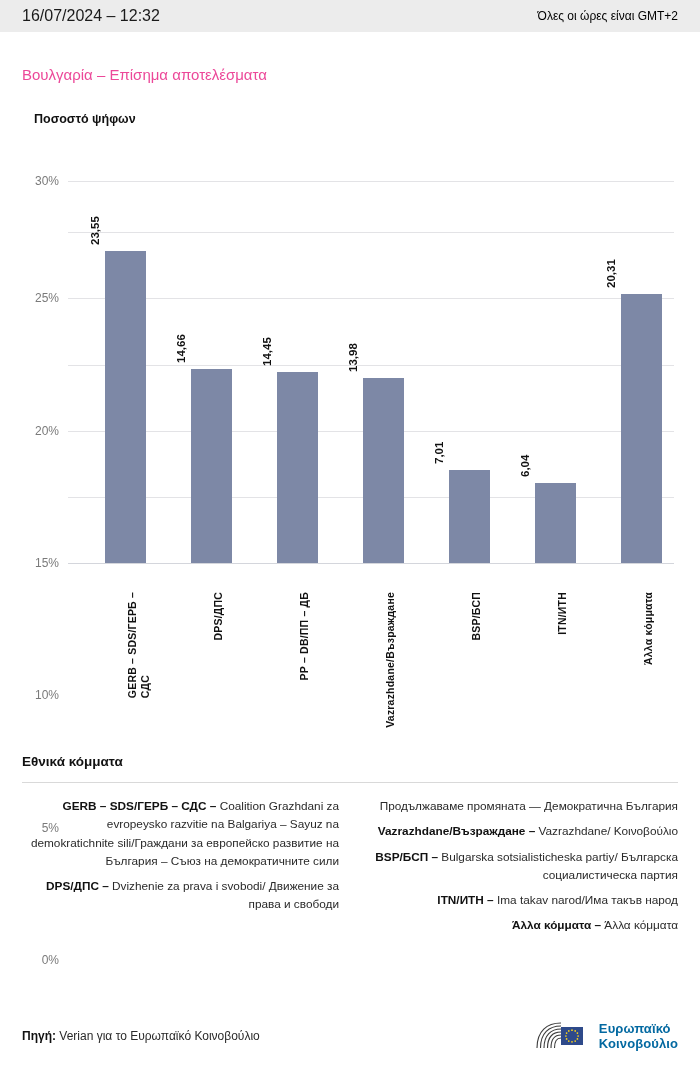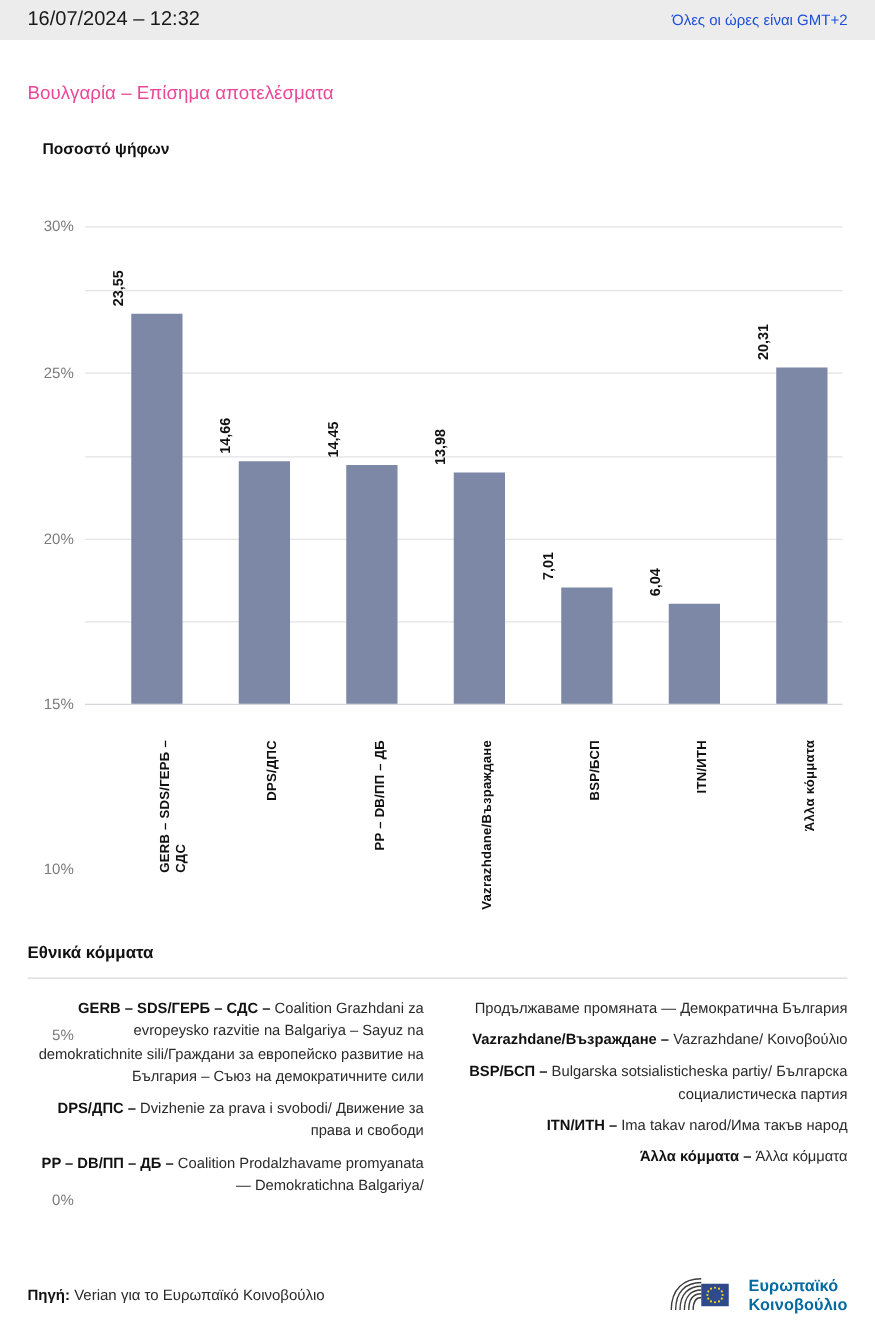--- a/index.html
+++ b/index.html
@@ -16,21 +16,21 @@
     height: 32px;
     background: #ececec;
     display: flex;
     align-items: center;
     justify-content: space-between;
     padding: 0 22px;
     gap: 21px;
   }
   .topbar-tz {
     font-size: 12px;
-    color: #1d4ed8;
+    color: #000000;
   }
 
   
   .titles { padding: 20px 22px 0 22px; }
   .title-main {
     font-size: 15.5px;
     font-weight: bold;
     color: #111111;
     letter-spacing: 0.1px;
   }
@@ -291,21 +291,20 @@
     </div>
 </div>
 
 <div class="legend-section">
   <div class="legend-title">Εθνικά κόμματα</div>
   <div class="legend-rule"></div>
   <div class="legend-cols">
     <div class="legend-col" id="legend-left">
         <div class="legend-entry"><b>GERB – SDS/ГЕРБ – СДС – </b><span>Coalition Grazhdani za evropeysko razvitie na Balgariya – Sayuz na demokratichnite sili/Граждани за европейско развитие на България – Съюз на демократичните сили</span></div>
         <div class="legend-entry"><b>DPS/ДПС – </b><span>Dvizhenie za prava i svobodi/ Движение за права и свободи</span></div>
-        <div class="legend-entry"><b>PP – DB/ПП – ДБ – </b><span>Coalition Prodalzhavame promyanata — Demokratichna Balgariya/</span></div>
       </div>
     <div class="legend-col" id="legend-right">
         <div class="legend-cont">Продължаваме промяната — Демократична България</div>
         <div class="legend-entry"><b>Vazrazhdane/Възраждане – </b><span>Vazrazhdane/ Κοινοβούλιο</span></div>
         <div class="legend-entry"><b>BSP/БСП – </b><span>Bulgarska sotsialisticheska partiy/ Българска социалистическа партия</span></div>
         <div class="legend-entry"><b>ITN/ИТН – </b><span>Ima takav narod/Има такъв народ</span></div>
         <div class="legend-entry"><b>Άλλα κόμματα – </b><span>Άλλα κόμματα</span></div>
       </div>
   </div>
 </div>

